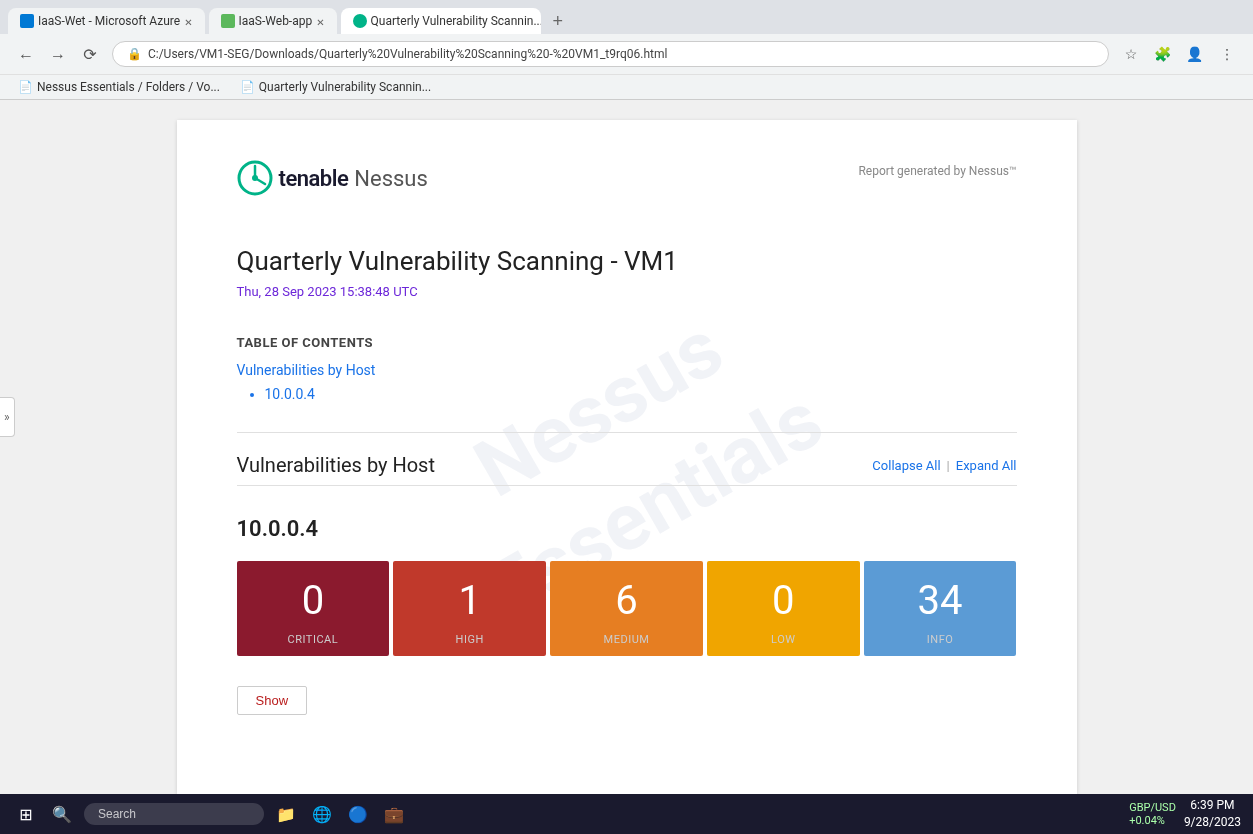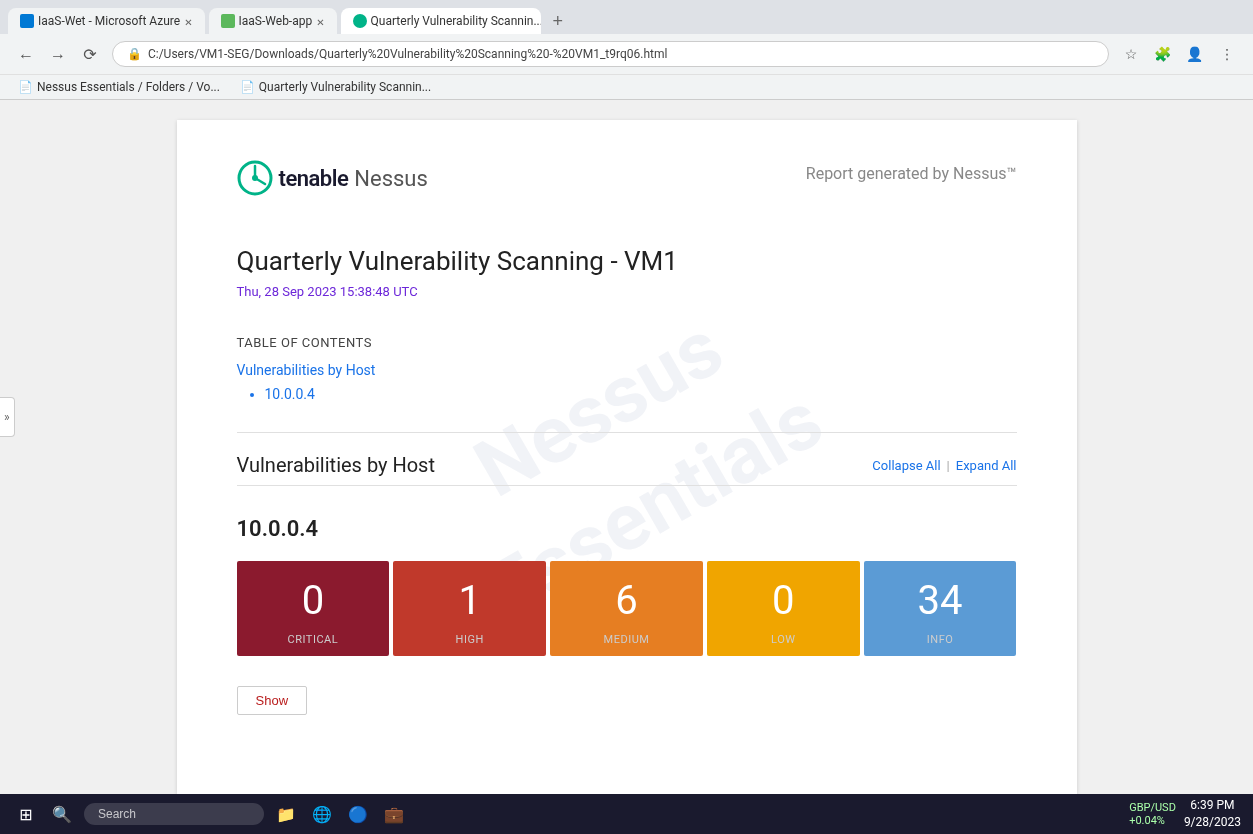--- a/index.html
+++ b/index.html
@@ -229,21 +229,21 @@
       letter-spacing: -0.5px;
     }
 
     .nessus-text {
       font-size: 22px;
       color: #555;
       font-weight: 400;
     }
 
     .report-generated {
-      font-size: 16px;
+      font-size: 12px;
       color: #888;
       text-align: right;
       padding-top: 4px;
     }
 
     
     .report-title {
       font-size: 26px;
       font-weight: 400;
       color: #222;
@@ -252,21 +252,21 @@
 
     .report-date {
       font-size: 13px;
       color: #6d28d9;
       margin-bottom: 36px;
     }
 
     
     .toc-heading {
       font-size: 13px;
-      font-weight: 400;
+      font-weight: 700;
       color: #444;
       letter-spacing: 0.5px;
       text-transform: uppercase;
       margin-bottom: 12px;
     }
 
     .toc-link {
       color: #1a73e8;
       font-size: 14px;
       text-decoration: none;

